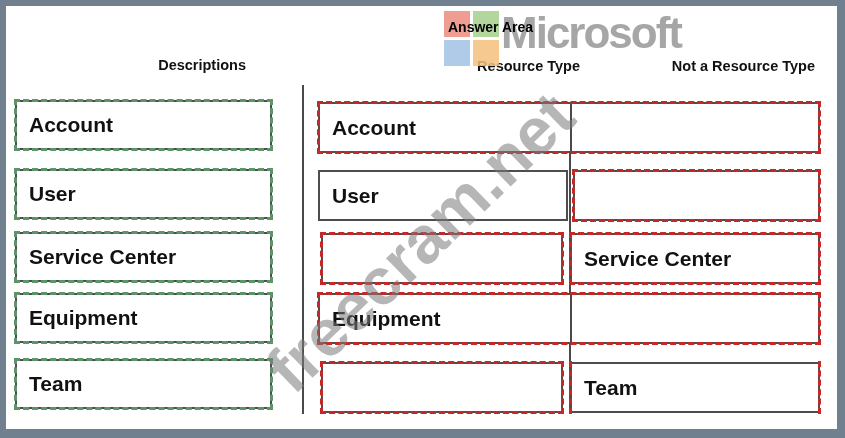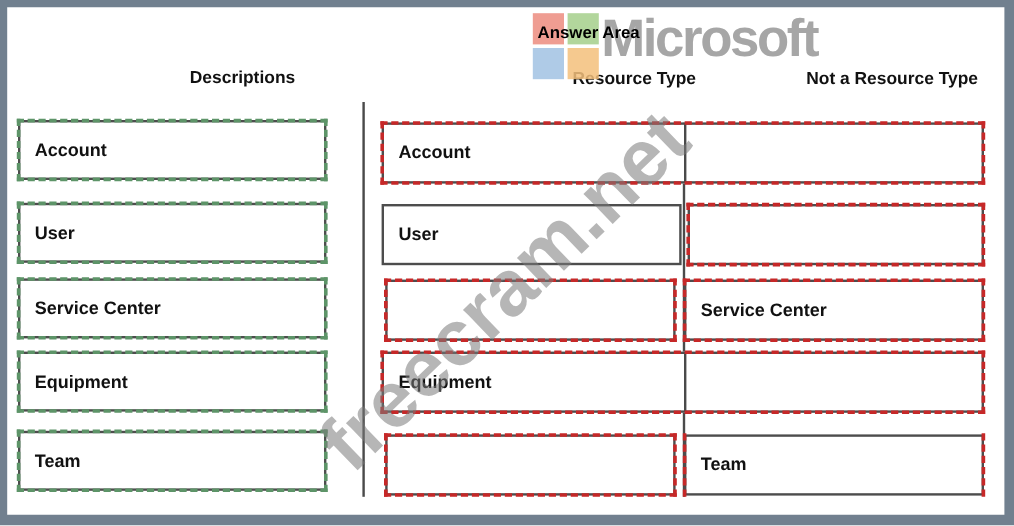--- a/index.html
+++ b/index.html
@@ -19,21 +19,21 @@
   
   .answer-col-divider{position:absolute;left:563px;top:96px;width:2px;height:312px;background:#4a4a4a;}
 
   
   .dbox{
     position:absolute;left:9px;width:257px;height:50px;background:#fff;
     border:2px solid var(--box-border,#4d4d4d);display:flex;align-items:center;
     padding-left:12px;z-index:2;
   }
   .dbox::before{content:"";position:absolute;inset:-3px;border:3px dashed var(--correct-dash-green,#5D9468);pointer-events:none;}
-  .lbl{font-size:15px;font-weight:bold;color:#111;text-align:right;}
+  .lbl{font-size:21px;font-weight:bold;color:#111;text-align:right;}
 
   
   .arow{position:absolute;left:312px;width:502px;height:51px;background:#fff;
     border:2px solid var(--box-border,#4d4d4d);z-index:2;}
   .arow::after{content:"";position:absolute;inset:-3px;border:3px dashed var(--marker-dash-red,#C62828);pointer-events:none;}
   .arow .inner-divider{position:absolute;left:250px;top:-1px;width:2px;height:49px;background:#4a4a4a;}
   .arow .cell{position:absolute;top:0;height:47px;display:flex;align-items:center;padding-left:12px;}
   .arow .cell.l{left:0;width:250px;}
   .arow .cell.r{left:252px;right:0;}
 

